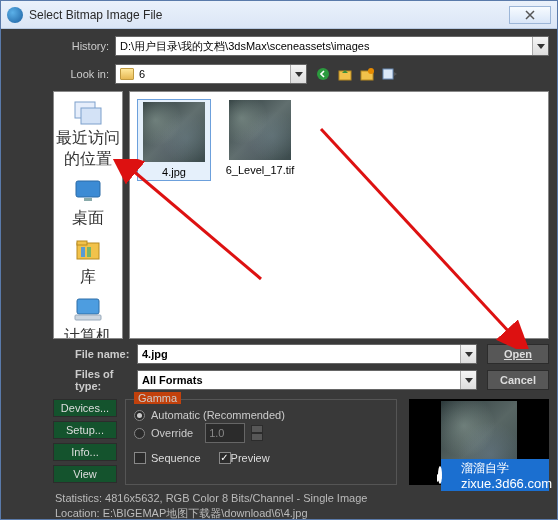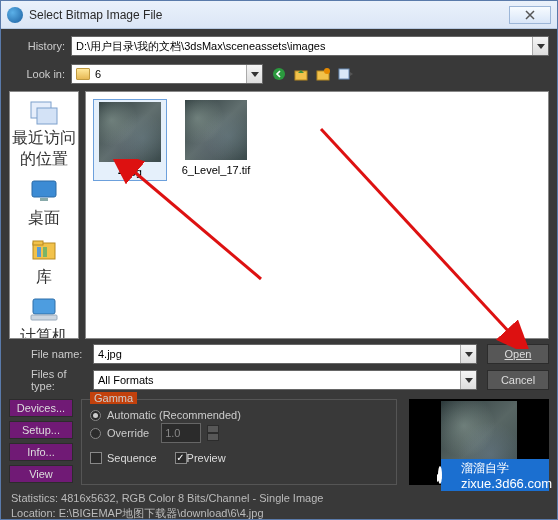--- a/index.html
+++ b/index.html
@@ -8,21 +8,21 @@
 .window { width: 558px; height: 520px; border: 1px solid #5a7aaa; background: #fff; position: relative; overflow: hidden; }
 
 
 .titlebar { height: 28px; background: linear-gradient(#eaf1fb,#dbe6f6); border-bottom:1px solid #b6c8e0; display:flex; align-items:center; padding:0 6px; font-size:12px; color:#2a2a2a; }
 .titlebar .app-icon { width:16px; height:16px; margin-right:6px; background: radial-gradient(circle at 35% 35%, #5bb0e8, #1b5fa0); border-radius:50%; }
 .titlebar .title { flex:1; }
 .titlebar .win-btn { width:42px; height:18px; border:1px solid #9cb6d8; background: linear-gradient(#f7fbff,#d9e6f8); margin-left:4px; display:flex; align-items:center; justify-content:center; font-size:10px; color:#444; cursor:pointer; }
 .titlebar .close-btn svg { width:10px; height:10px; }
 
 
-.panel { position:absolute; top:28px; left:0; right:0; bottom:0; background:#393939; color:#ddd; font-size:11px; }
+.panel { position:absolute; top:28px; left:0; right:0; bottom:0; background:#393939; color:#ddd; font-size:11px;padding-left:44px; }
 
 
 .row { display:flex; align-items:center; height:22px; margin:6px 8px 0 8px; }
 .row .lbl { width:62px; text-align:right; padding-right:6px; color:#ccc; }
 .row .combo { flex:1; height:20px; background:#fff; border:1px solid #666; color:#000; display:flex; align-items:center; padding:0 4px; position:relative; }
 .row .combo .arrow { position:absolute; right:0; top:0; bottom:0; width:16px; background:linear-gradient(#f5f5f5,#ddd); border-left:1px solid #aaa; display:flex; align-items:center; justify-content:center; }
 .row .combo .folder { width:14px; height:12px; background:linear-gradient(#ffe89a,#e6b955); border:1px solid #c09a40; margin-right:5px; border-radius:1px; }
 .toolbar-icons { display:flex; gap:6px; margin-left:8px; align-items:center; }
 .toolbar-icons .ti { width:16px; height:16px; display:flex; align-items:center; justify-content:center; }
 
@@ -37,31 +37,31 @@
 .thumb .img { width:62px; height:60px; margin:0 auto; background:#4a5558; background-image:
   radial-gradient(circle at 20% 30%, rgba(160,180,170,0.45), transparent 40%),
   radial-gradient(circle at 70% 60%, rgba(110,130,140,0.45), transparent 45%),
   radial-gradient(circle at 40% 80%, rgba(90,100,110,0.5), transparent 40%),
   linear-gradient(135deg,#2d3a3c,#616f6f,#3b4a4c);
 }
 .thumb.selected { outline:1px solid #6ca0dc; background:#e5f0fb; padding:2px; }
 .thumb .cap { margin-top:4px; font-size:11px; color:#000; }
 
 
-.frow { display:flex; align-items:center; height:22px; margin:4px 8px 0 8px; }
+.frow { display:flex; align-items:center; height:22px; margin:4px 8px 0 8px;font-weight:bold; }
 .frow .lbl { width:84px; text-align:left; padding-left:22px; color:#ccc; }
 .frow .combo { flex:1; height:20px; background:#fff; border:1px solid #666; color:#000; display:flex; align-items:center; padding:0 4px; position:relative; }
 .frow .combo .arrow { position:absolute; right:0; top:0; bottom:0; width:16px; background:linear-gradient(#f5f5f5,#ddd); border-left:1px solid #aaa; display:flex; align-items:center; justify-content:center; }
 .frow .btn { width:62px; height:20px; margin-left:10px; background:#575757; border:1px solid #2c2c2c; color:#ddd; display:flex; align-items:center; justify-content:center; cursor:pointer; }
 .frow .btn.open { text-decoration:underline; }
 
 
 .bottom { display:flex; margin:8px 8px 0 8px; gap:8px; }
 .left-btns { width:64px; display:flex; flex-direction:column; gap:4px; }
-.left-btns .b { height:18px; background:#701a75; border:1px solid #2c2c2c; color:#ddd; display:flex; align-items:center; justify-content:center; font-size:11px; cursor:pointer; }
+.left-btns .b { height:18px; background:#14532d; border:1px solid #2c2c2c; color:#ddd; display:flex; align-items:center; justify-content:center; font-size:11px; cursor:pointer; }
 .gamma { flex:1; border:1px solid #555; background:#393939; padding:6px 8px 6px 8px; position:relative; }
 .gamma .legend { position:absolute; top:-8px; left:8px; background:#c2410c; padding:0 4px; font-size:11px; color:#ccc; }
 .gamma .opt { display:flex; align-items:center; gap:6px; height:18px; font-size:11px; color:#ccc; }
 .gamma .spin { width:40px; height:20px; background:#2b2b2b; border:1px solid #666; color:#888; display:flex; align-items:center; padding:0 3px; margin-left:6px; }
 .gamma .spin-btns { width:12px; height:16px; display:flex; flex-direction:column; }
 .gamma .spin-btns div { flex:1; background:#575757; border:1px solid #2c2c2c; }
 .gamma .chk-row { display:flex; gap:18px; margin-top:10px; align-items:center; }
 .chk { width:12px; height:12px; border:1px solid #888; background:#2b2b2b; display:inline-flex; align-items:center; justify-content:center; }
 .chk.on::after { content:"✓"; color:#fff; font-size:10px; line-height:1; }
 .preview { width:140px; height:86px; background:#000; margin-left:4px; display:flex; align-items:center; justify-content:center; }

